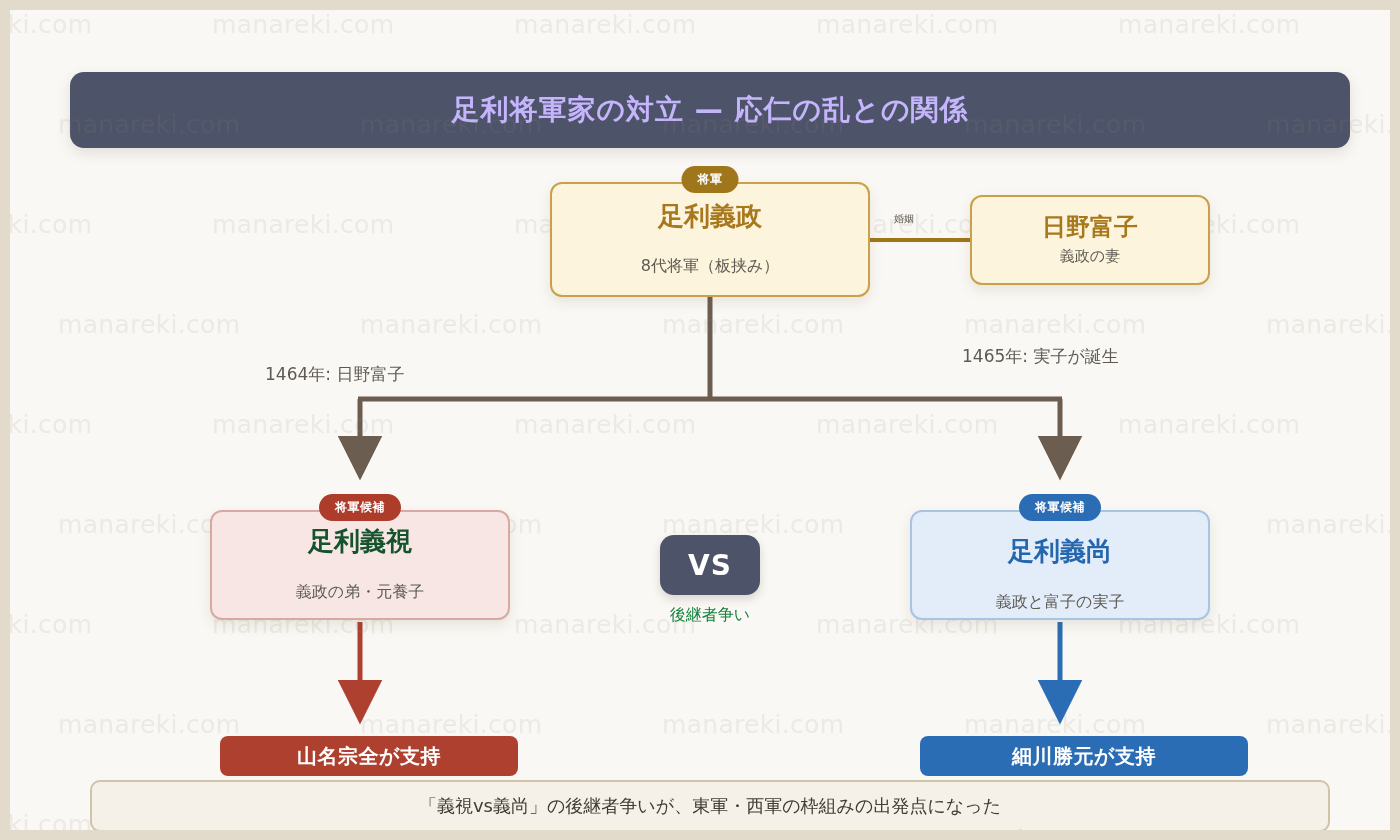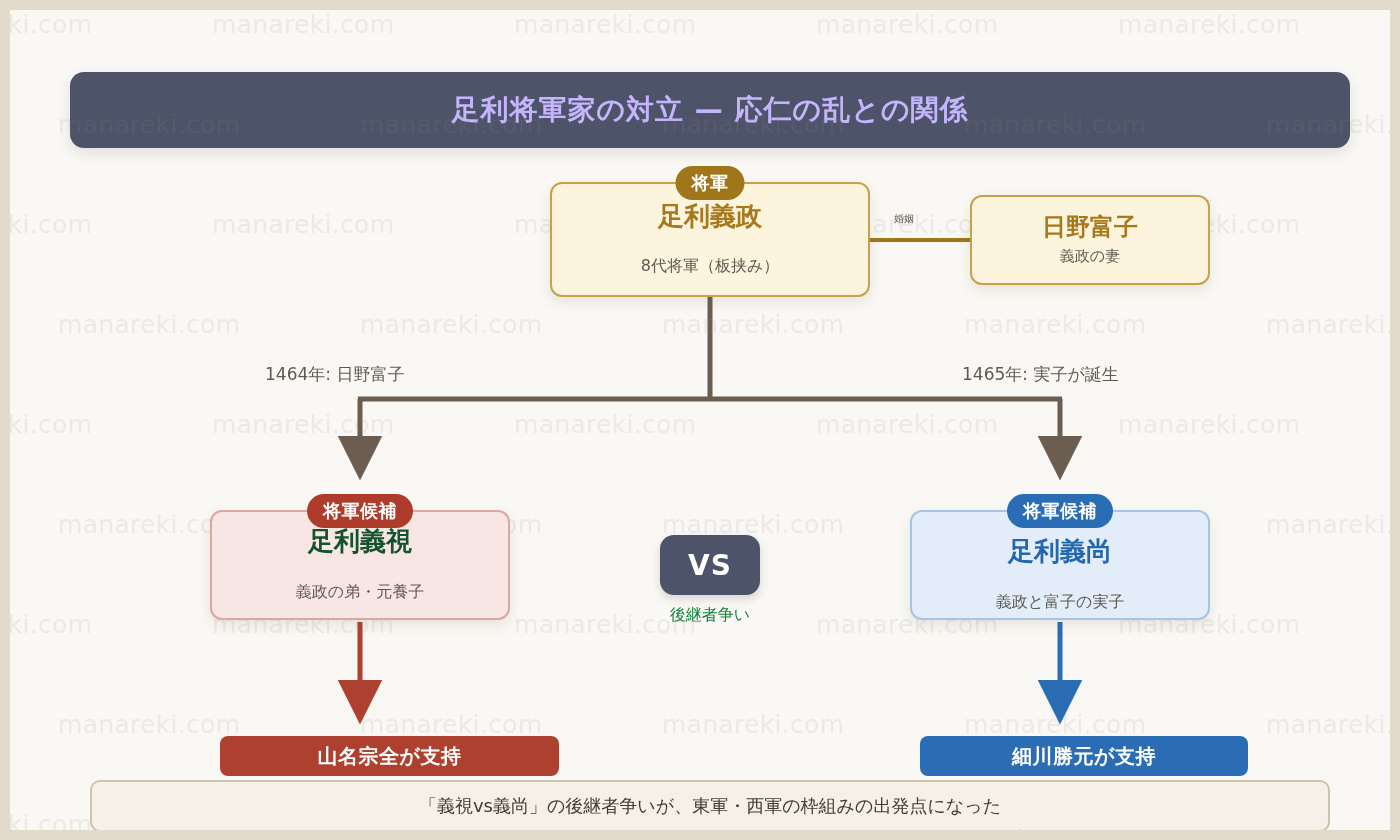--- a/index.html
+++ b/index.html
@@ -90,21 +90,21 @@
     color: #5e5a52;
     margin-top: 25px;
   }
   .badge {
     position: absolute;
     top: -18px;
     left: 50%;
     transform: translateX(-50%);
     border-radius: 999px;
     color: #fff;
-    font-size: 18px;
+    font-size: 12px;
     font-weight: bold;
     padding: 5px 16px;
     white-space: nowrap;
     letter-spacing: .5px;
   }
 
   
   #node-yoshimasa {
     left: 540px; top: 172px;
     width: 320px; height: 115px;
@@ -182,21 +182,21 @@
     font-size: 20px;
     font-weight: bold;
     display: flex;
     align-items: center;
     justify-content: center;
     z-index: 4;
     letter-spacing: .5px;
   }
   #pill-yamana {
     left: 210px; top: 726px;
-    width: 339px;
+    width: 298px;
     background: #ae4030;
   }
   #pill-hosokawa {
     left: 910px; top: 726px;
     width: 328px;
     background: #2a6db5;
   }
 
   
   .edge-label {
@@ -204,21 +204,21 @@
     font-size: 17px;
     color: #5e5a52;
     white-space: nowrap;
     z-index: 4;
   }
   #label-marriage {
     left: 884px; top: 202px;
     font-size: 10px;
   }
   #label-adopt  { left: 255px; top: 353px; }
-  #label-birth  { left: 952px; top: 353px; }
+  #label-birth  { left: 952px; top: 335px; }
 
   
   #footer {
     position: absolute;
     left: 80px; top: 770px;
     width: 1240px; height: 52px;
     background: #f5f1e8;
     border: 2px solid #cfc3a8;
     border-radius: 10px;
     display: flex;

